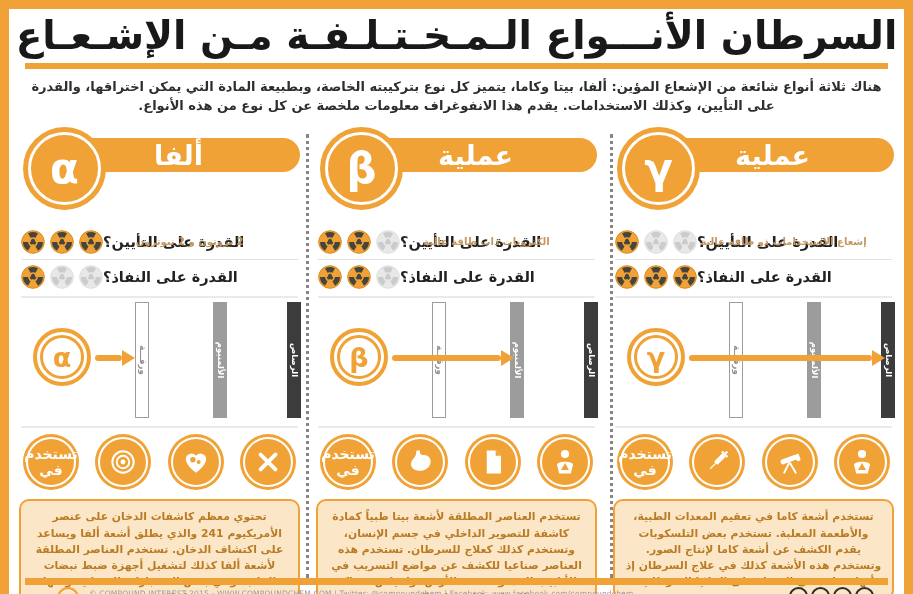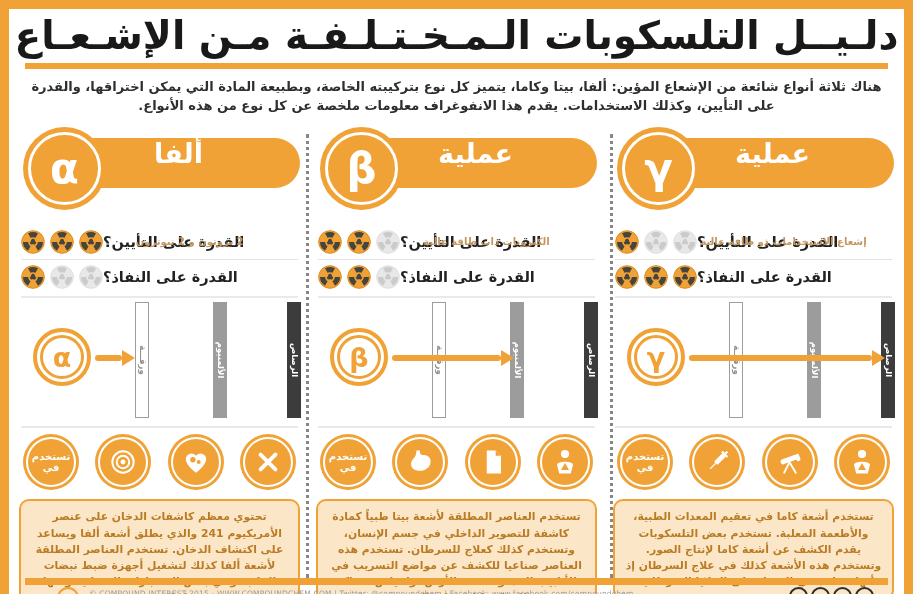--- a/index.html
+++ b/index.html
@@ -21,22 +21,22 @@
 
   
   .columns { display:flex; direction:ltr; justify-content:space-between;
              padding:12px 17px 0 17px; }
   .col { width:285px; direction:rtl; }
   .vsep { position:absolute; top:134px; bottom:16px; width:0; border-left:3px dotted #868686; }
   .vsep.s1 { left:306px; } .vsep.s2 { left:610px; }
 
   
   .col-header { position:relative; height:98px; direction:ltr; }
-  .banner { position:absolute; left:40px; right:2px; top:11px; height:50px;
-            background:#F0A236; border-radius:25px; display:flex; 
+  .banner { position:absolute; left:40px; right:2px; top:11px; height:34px;
+            background:#F0A236; border-radius:25px; display:flex; align-items:center;
             justify-content:center; z-index:1; }
   .banner-label { color:#fff; font-weight:bold; font-size:27px; direction:rtl; }
   .sym-circle { position:absolute; left:6px; top:0px; width:83px; height:83px;
                 background:#F0A236; border-radius:50%; z-index:2;
                 display:flex; align-items:center; justify-content:center; }
   .sym-circle::after { content:""; position:absolute; inset:5px; border:3px solid #fff; border-radius:50%; }
   .sym-letter { color:#fff; font-weight:bold; font-size:42px; line-height:1; }
   .subtitle { position:absolute; left:70px; right:10px; top:69px; text-align:center;
               font-size:10px; font-weight:bold; color:#C49760; direction:rtl;margin-top:40px; }
 
@@ -78,21 +78,21 @@
   .arrow.stop-aluminium .shaft { width:109px; }
   .arrow.stop-lead .shaft      { width:183px; }
 
   
   .uses { direction:ltr; display:flex; justify-content:space-between; align-items:center;
           padding:4px 6px; height:64px; }
   .use-circle { position:relative; width:56px; height:56px; background:#F0A236; border-radius:50%;
                 display:flex; align-items:center; justify-content:center; flex-direction:column; }
   .use-circle::after { content:""; position:absolute; inset:3px; border:2px solid #fff; border-radius:50%; }
   .use-circle svg { width:32px; height:32px; }
-  .use-label-txt { color:#fff; font-size:10px; font-weight:bold; line-height:1.15; direction:rtl; text-align:center; }
+  .use-label-txt { color:#fff; font-size:14px; font-weight:bold; line-height:1.15; direction:rtl; text-align:center; }
 
   
   .desc-box { margin:5px 2px 0 2px; border:2px solid #F0A236; border-radius:10px;
               background:#FBE7C7; padding:8px 9px; min-height:84px;
               text-align:center; color:#BA7B24; font-size:10.8px; font-weight:bold;
               line-height:1.5; direction:rtl; }
 
   
   .bottom-rule { position:absolute; left:25px; right:25px; bottom:9px; height:7px; background:#F0A236; }
   .footer { position:absolute; left:9px; right:9px; bottom:0; height:9px; overflow:hidden;
@@ -118,21 +118,21 @@
       <circle cx="18" cy="18" r="6" class="tf-ring"></circle>
     </symbol>
   </defs>
 </svg>
 
 <div class="page">
   <div class="frame-top"></div>
   <div class="frame-left"></div>
   <div class="frame-right"></div>
 
-  <div class="title">دلـيــل التلسكوبات الـمـخـتـلـفـة مـن الإشـعـاع</div>
+  <div class="title">السرطان الأنـــواع الـمـخـتـلـفـة مـن الإشـعـاع</div>
   <div class="title-rule"></div>
   <div class="intro">هناك ثلاثة أنواع شائعة من الإشعاع المؤين: ألفا، بيتا وكاما، يتميز كل نوع بتركيبته الخاصة، وبطبيعة المادة التي يمكن اختراقها، والقدرة على التأيين، وكذلك الاستخدامات. يقدم هذا الانفوغراف معلومات ملخصة عن كل نوع من هذه الأنواع.</div>
 
   <div class="vsep s1"></div>
   <div class="vsep s2"></div>
 
   <div class="columns">
 
     <div class="col">
       <div class="col-header">

